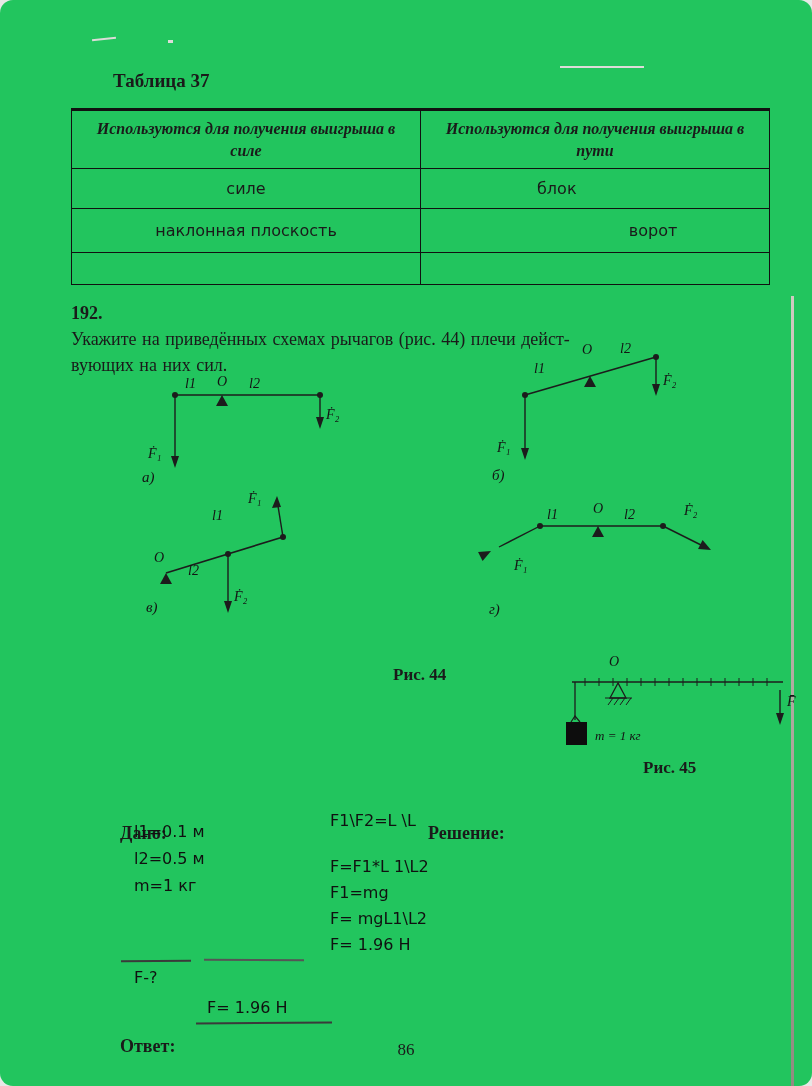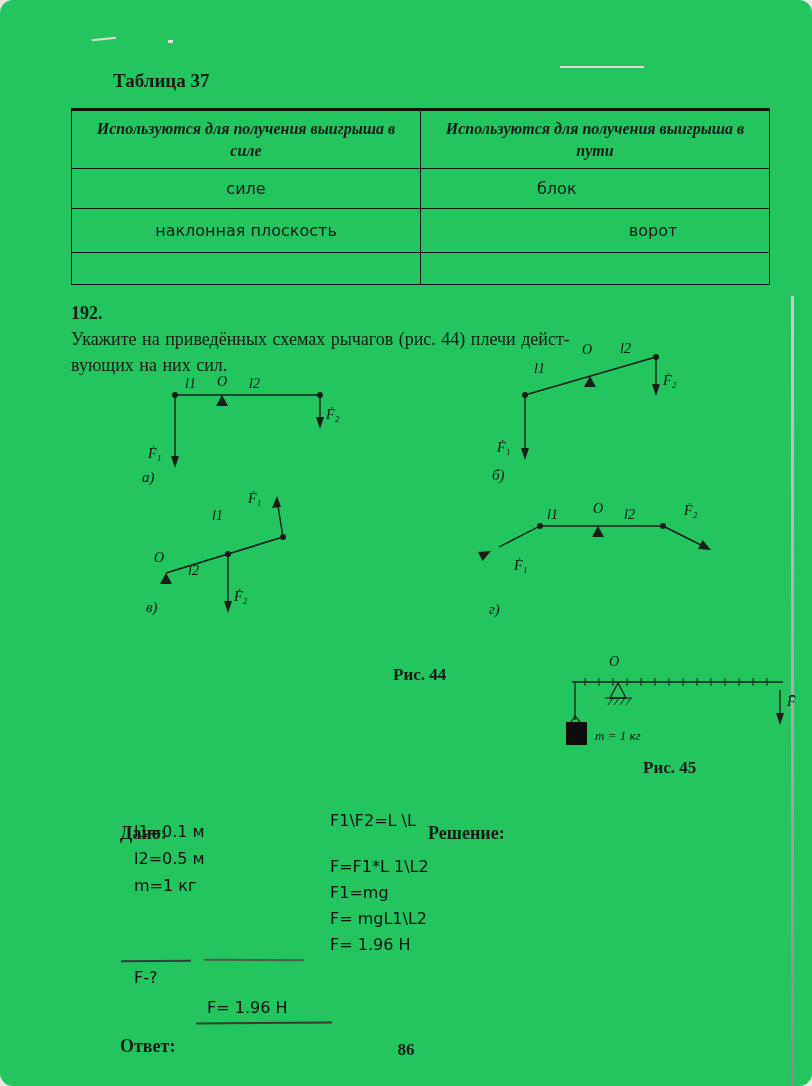--- a/index.html
+++ b/index.html
@@ -36,21 +36,21 @@
   svg text { font-family:"Liberation Serif", serif; font-size:14px; font-style:italic; fill:#141414; }
   svg .lbl-letter { font-size:15px; }
   svg line, svg polyline, svg path { stroke:#1c1c1c; }
 
   .caption { font-weight:bold; font-size:17px; }
   .sec-title { font-weight:bold; font-size:18px;margin-top:36px; }
 
   .pencil-line { border-top:2px solid #3a3a3a; }
   .scan-edge { background:linear-gradient(180deg,#cfcac0,#918b80); width:3px; }
   .artifact { background:#dddcd8; }
-  .pagenum { width:100%; text-align:center; font-size:17px;font-weight:bold; }
+  .pagenum { width:100%; text-align:center; font-size:17px; }
 </style>
 </head>
 <body>
 
 <div class="page">
 
   <div class="abs artifact" style="left:92px;top:38px;width:24px;height:2px;transform:rotate(-6deg);"></div>
   <div class="abs artifact" style="left:168px;top:40px;width:5px;height:3px;"></div>
   <div class="abs artifact" style="left:560px;top:66px;width:84px;height:2px;"></div>
   <div class="abs scan-edge" style="left:791px;top:296px;height:790px;"></div>

